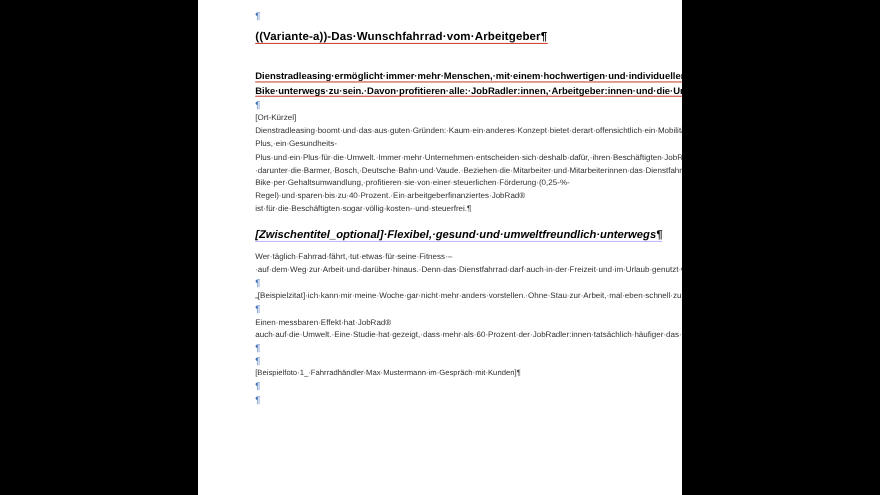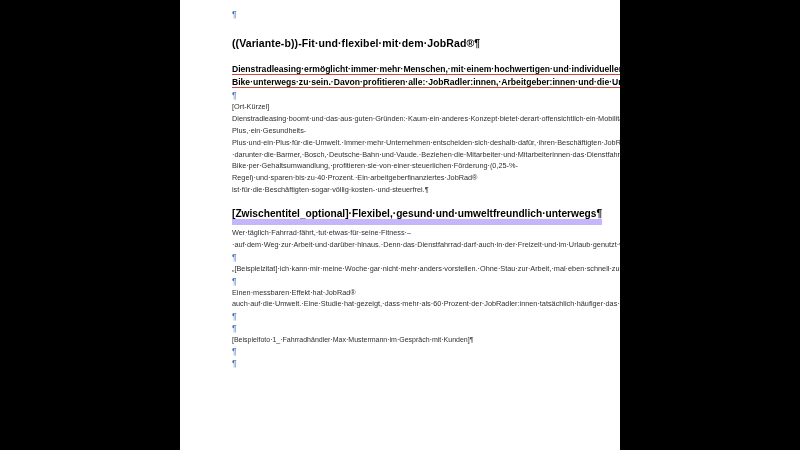--- a/index.html
+++ b/index.html
@@ -72,46 +72,47 @@
   .bracket-label {
     font-weight: normal;
   }
   .subhead {
     font-size: 10.2px;
     font-weight: bold;
     line-height: 1.5;
     margin: 0;
   }
   .subhead .u-black {
-    border-bottom: 6px solid #c4b5fd;
+    border-bottom: 1px solid #c4b5fd;
+    font-style: italic;
   }
   .caption {
     font-size: 7px;
     line-height: 1.6;
     margin: 0;
   }
 </style>
 </head>
 <body>
 
 <div class="page">
   <div class="doc">
 
     <div class="empty-p">
       <span class="pilcrow">¶</span>
     </div>
 
     <div class="spacer-sm"></div>
 
+    <div class="variant">
+      <span class="u-red">((Variante-a))-Das·Wunschfahrrad·vom·Arbeitgeber¶</span>
+    </div>
 
     <div class="spacer-md"></div>
 
-    <div class="variant">
-      <span>((Variante-b))-Fit·und·flexibel·mit·dem·JobRad®¶</span>
-    </div>
 
     <div class="spacer-md"></div>
 
     <div class="lead">
       <span class="u-red">Dienstradleasing·ermöglicht·immer·mehr·Menschen,·mit·einem·hochwertigen·und·individuellen·Fahrrad·oder·E-Bike·unterwegs·zu·sein.·Davon·profitieren·alle:·JobRadler:innen,·Arbeitgeber:innen·und·die·Umwelt.¶</span>
     </div>
 
     <div class="empty-p">¶</div>
 
     <div class="body-p small-grey">

